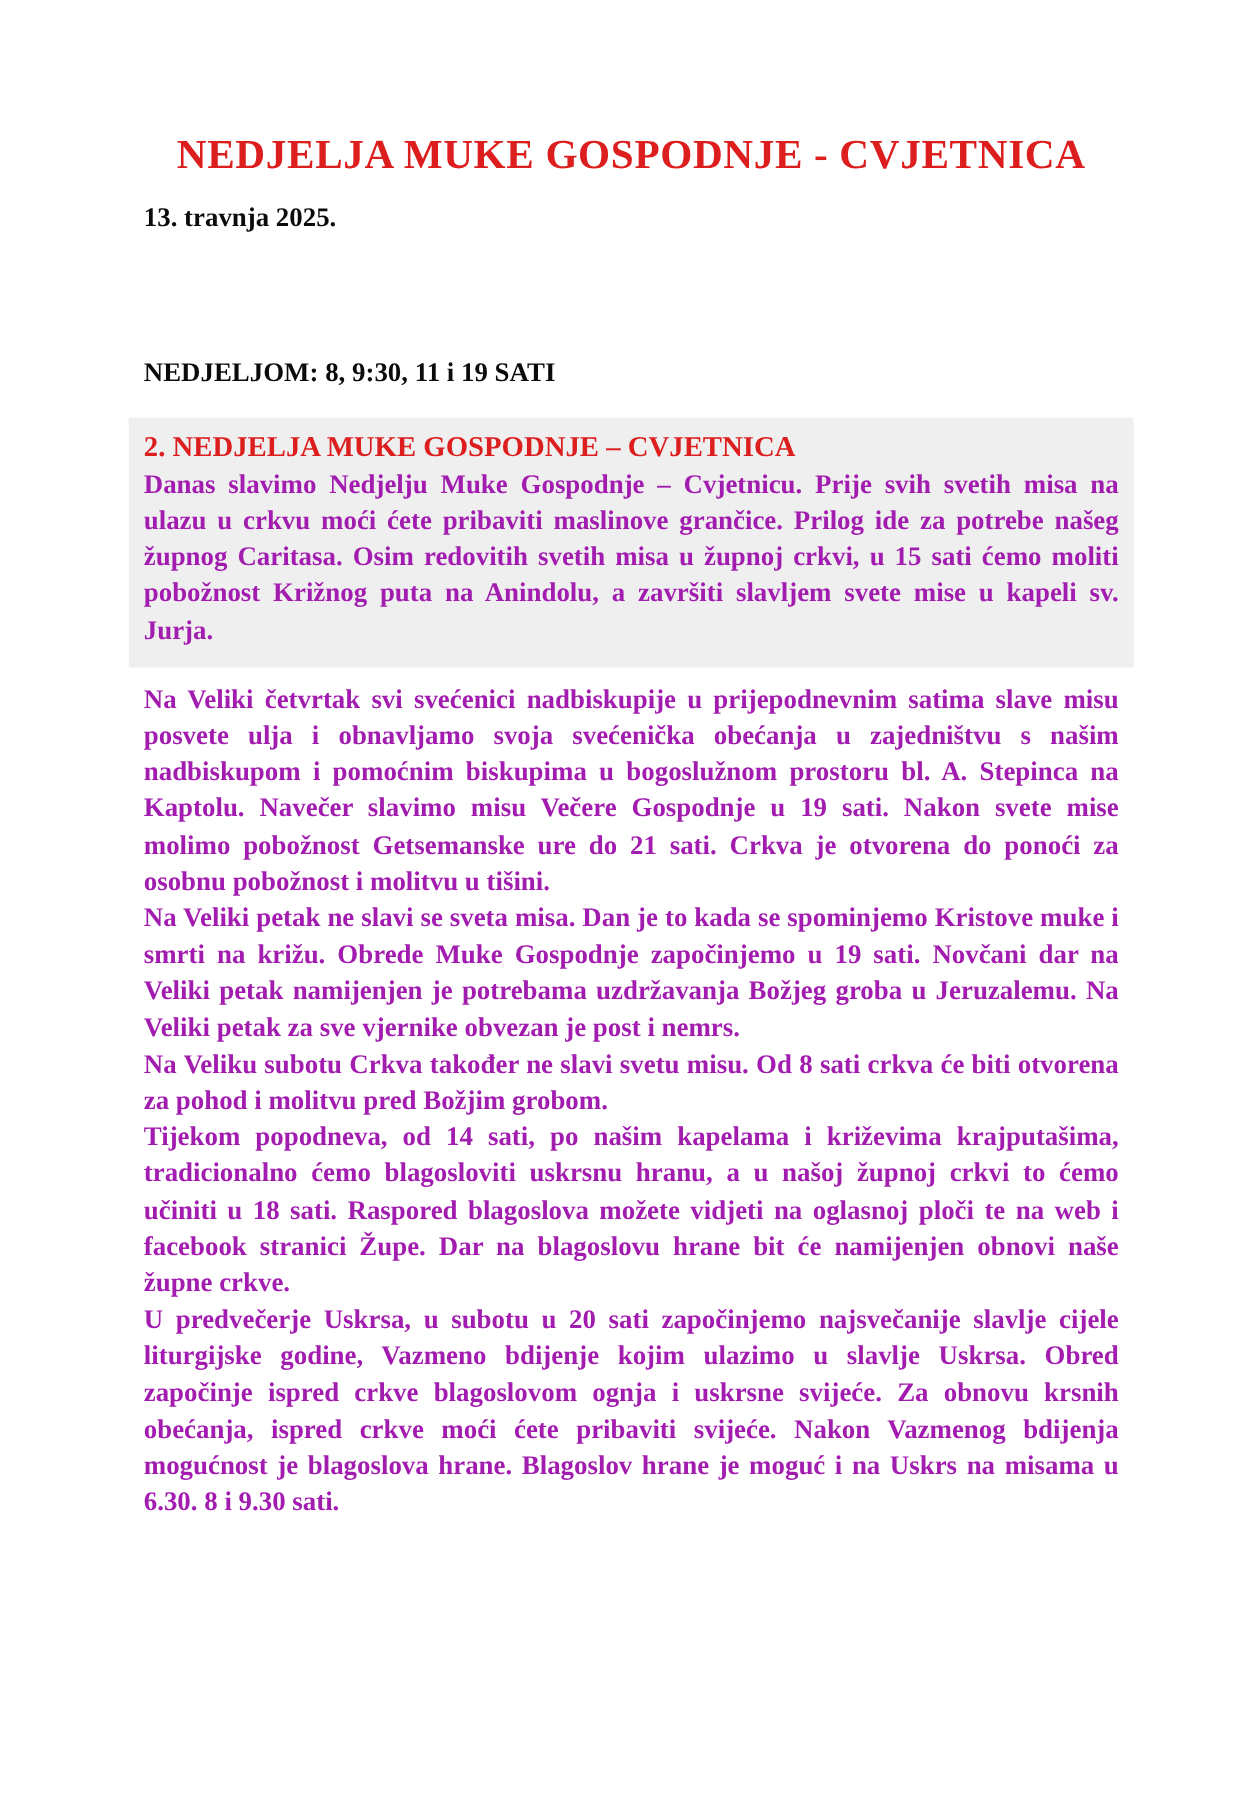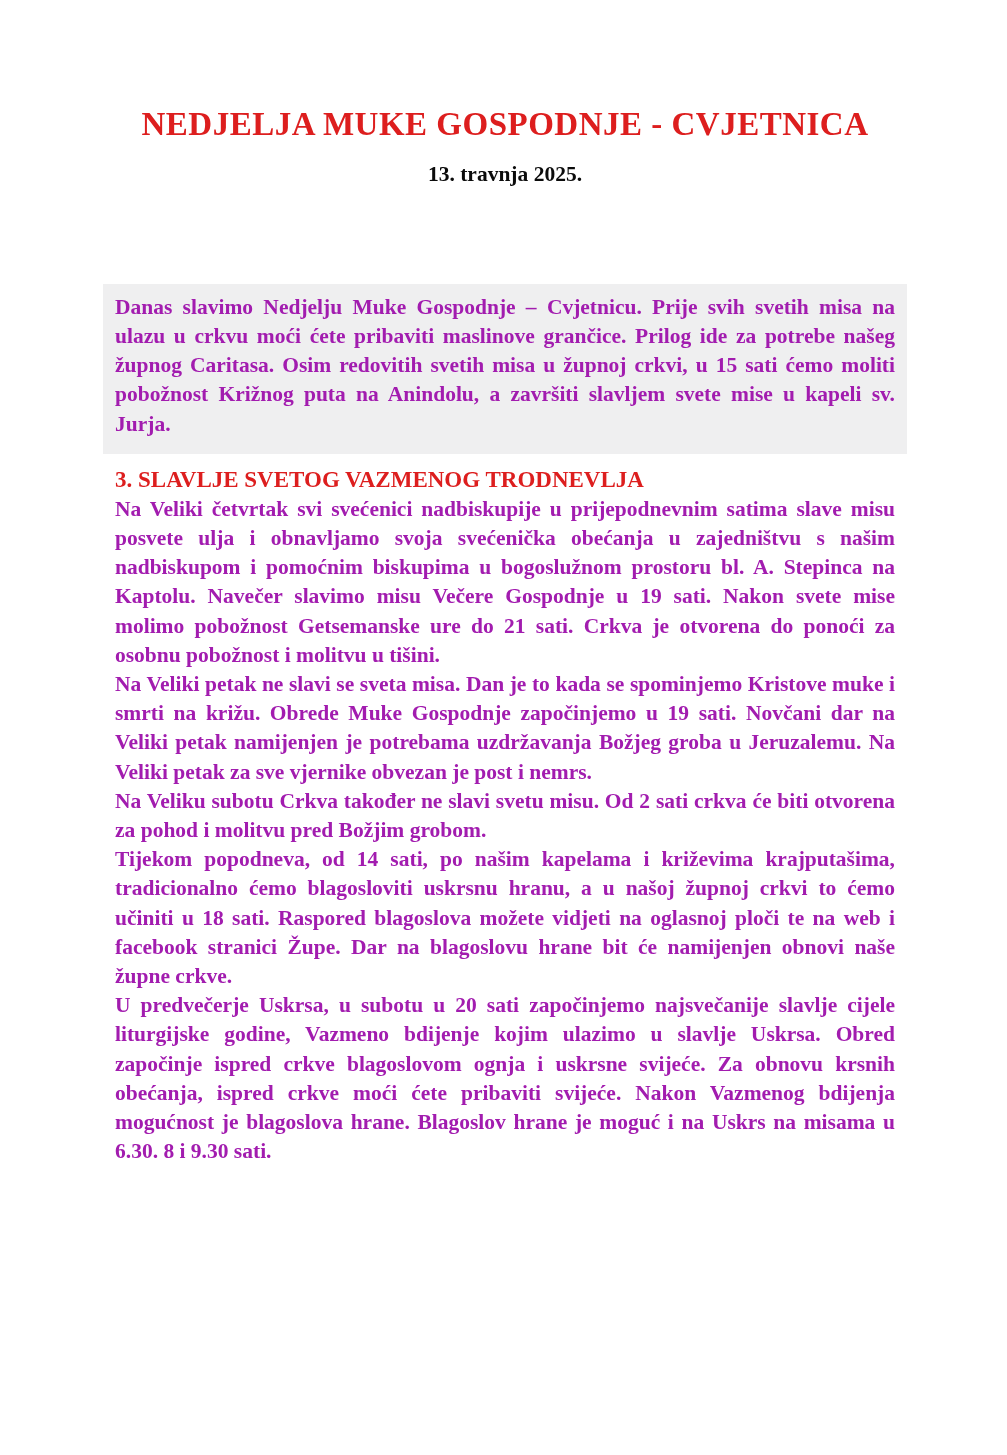--- a/index.html
+++ b/index.html
@@ -28,21 +28,20 @@
     margin: 0;
     padding-top: 106px;
     text-align: center;
     font-size: 33px;
     line-height: 1.15;
     color: #dd1e1e;
     letter-spacing: 0.5px;
   }
   .doc-date {
     margin-top: 18px;
-    text-align: center;
     font-size: 21.5px;
     line-height: 1.2;
     color: #0b0b0b;
   }
   .section-heading {
     margin: 0;
     font-size: 23px;
     line-height: 30px;
     color: #dd1e1e;
   }
@@ -75,29 +74,30 @@
 <body>
 
 <div class="page">
   <div class="content">
 
     <h1 class="doc-title">NEDJELJA MUKE GOSPODNJE - CVJETNICA</h1>
 
     <div class="doc-date">13. travnja 2025.</div>
 
     <section class="section-mass-times">
+      <div class="bold-line">NEDJELJOM: 8, 9:30, 11 i 19 SATI</div>
     </section>
 
     <section class="section-highlight">
+      <h2 class="section-heading">2. NEDJELJA MUKE GOSPODNJE – CVJETNICA</h2>
       <p class="para">Danas slavimo Nedjelju Muke Gospodnje – Cvjetnicu. Prije svih svetih misa na ulazu u crkvu moći ćete pribaviti maslinove grančice. Prilog ide za potrebe našeg župnog Caritasa. Osim redovitih svetih misa u župnoj crkvi, u 15 sati ćemo moliti pobožnost Križnog puta na Anindolu, a završiti slavljem svete mise u kapeli sv. Jurja.</p>
     </section>
 
     <section class="section-triduum">
-      <h2 class="section-heading">3. SLAVLJE SVETOG VAZMENOG TRODNEVLJA</h2>
       <p class="para">Na Veliki četvrtak svi svećenici nadbiskupije u prijepodnevnim satima slave misu posvete ulja i obnavljamo svoja svećenička obećanja u zajedništvu s našim nadbiskupom i pomoćnim biskupima u bogoslužnom prostoru bl. A. Stepinca na Kaptolu. Navečer slavimo misu Večere Gospodnje u 19 sati. Nakon svete mise molimo pobožnost Getsemanske ure do 21 sati. Crkva je otvorena do ponoći za osobnu pobožnost i molitvu u tišini.</p>
       <p class="para">Na Veliki petak ne slavi se sveta misa. Dan je to kada se spominjemo Kristove muke i smrti na križu. Obrede Muke Gospodnje započinjemo u 19 sati. Novčani dar na Veliki petak namijenjen je potrebama uzdržavanja Božjeg groba u Jeruzalemu. Na Veliki petak za sve vjernike obvezan je post i nemrs.</p>
-      <p class="para">Na Veliku subotu Crkva također ne slavi svetu misu. Od 2 sati crkva će biti otvorena za pohod i molitvu pred Božjim grobom.</p>
+      <p class="para">Na Veliku subotu Crkva također ne slavi svetu misu. Od 8 sati crkva će biti otvorena za pohod i molitvu pred Božjim grobom.</p>
       <p class="para">Tijekom popodneva, od 14 sati, po našim kapelama i križevima krajputašima, tradicionalno ćemo blagosloviti uskrsnu hranu, a u našoj župnoj crkvi to ćemo učiniti u 18 sati. Raspored blagoslova možete vidjeti na oglasnoj ploči te na web i facebook stranici Župe. Dar na blagoslovu hrane bit će namijenjen obnovi naše župne crkve.</p>
       <p class="para">U predvečerje Uskrsa, u subotu u 20 sati započinjemo najsvečanije slavlje cijele liturgijske godine, Vazmeno bdijenje kojim ulazimo u slavlje Uskrsa. Obred započinje ispred crkve blagoslovom ognja i uskrsne svijeće. Za obnovu krsnih obećanja, ispred crkve moći ćete pribaviti svijeće. Nakon Vazmenog bdijenja mogućnost je blagoslova hrane. Blagoslov hrane je moguć i na Uskrs na misama u 6.30. 8 i 9.30 sati.</p>
     </section>
 
   </div>
 </div>
 
 </body></html>

